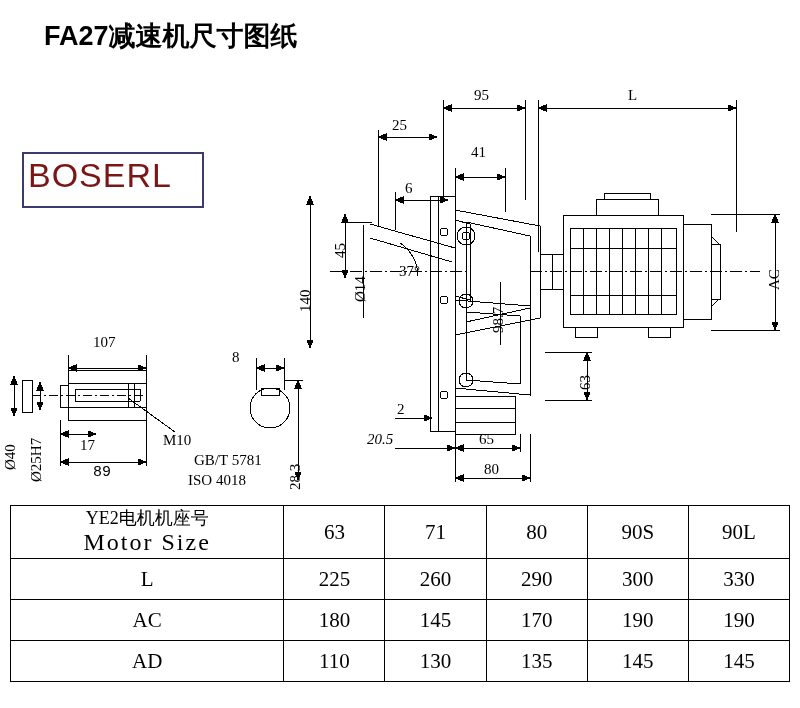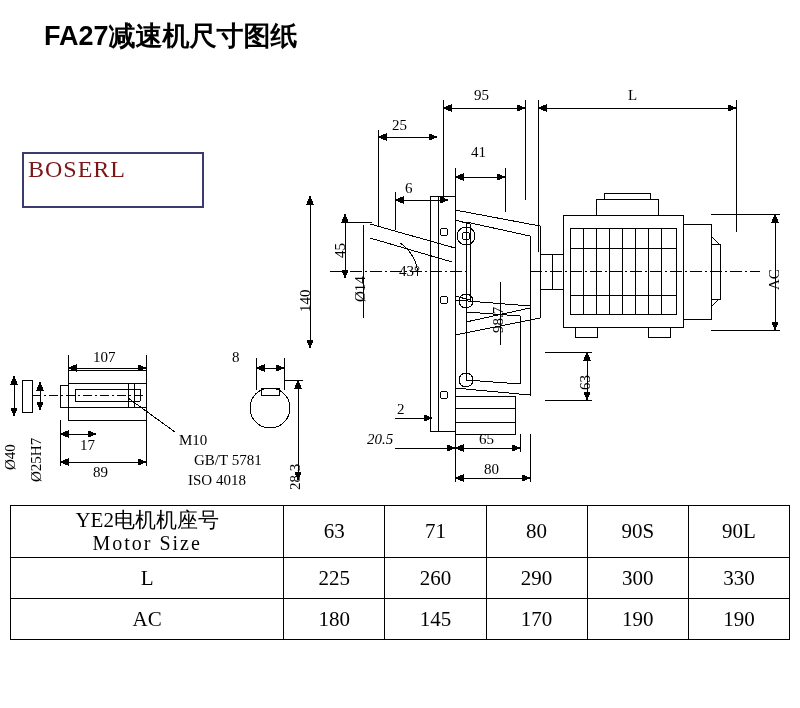--- a/index.html
+++ b/index.html
@@ -24,22 +24,22 @@
 
   
   .logo-box{
     position:absolute;left:22px;top:152px;
     width:182px;height:56px;
     border:2px solid #3b3b6d;
     box-sizing:border-box;
   }
   .logo-text{
     position:absolute;left:28px;top:156px;
-    font-size:24px;
-    font-family:Liberation Serif, serif;
+    font-size:34px;
+    font-family:Liberation Sans, sans-serif;
     color:#7a1616;
     letter-spacing:1px;
     font-weight:400;
   }
   .dim{
     position:absolute;
     font-size:15px;
     font-family:"Liberation Serif", serif;
     white-space:nowrap;
   }
@@ -57,22 +57,22 @@
     font-family:"Liberation Serif", serif;
   }
   .tbl td{
     border:1px solid #000;
     text-align:center;
     font-size:21px;
     padding:2px 0;
     height:36px;
   }
   .tbl td.head{width:275px;line-height:1.15;}
-  .tbl td.head .cn{font-size:21px;}
-  .tbl td.head .en{font-size:20px;letter-spacing:2px;}
+  .tbl td.head .cn{font-size:18px;}
+  .tbl td.head .en{font-size:24px;letter-spacing:2px;}
   .tbl td.rowlab{width:275px;font-size:21px;}
   .tbl td.val{width:101px;}
 </style>
 </head>
 <body>
 
 <div class="page">
 
   <div class="title">FA27减速机尺寸图纸</div>
 
@@ -271,40 +271,40 @@
   </svg>
 
   <div class="dim" style="left:474px;top:87px;">95</div>
   <div class="dim" style="left:628px;top:87px;">L</div>
   <div class="dim" style="left:392px;top:117px;text-align:center;">25</div>
   <div class="dim" style="left:471px;top:144px;">41</div>
   <div class="dim" style="left:405px;top:180px;">6</div>
 
   <div class="dim v" style="left:332px;top:258px;">45</div>
   <div class="dim v" style="left:297px;top:312px;">140</div>
-  <div class="dim" style="left:399px;top:263px;">43°</div>
+  <div class="dim" style="left:399px;top:263px;">37°</div>
   <div class="dim v" style="left:352px;top:302px;">Ø14</div>
   <div class="dim v" style="left:490px;top:333px;">98.7</div>
   <div class="dim v" style="left:766px;top:290px;">AC</div>
   <div class="dim v" style="left:577px;top:390px;">63</div>
 
   <div class="dim" style="left:397px;top:401px;">2</div>
   <div class="dim" style="left:367px;top:431px;font-style:italic;">20.5</div>
   <div class="dim" style="left:479px;top:431px;">65</div>
   <div class="dim" style="left:484px;top:461px;">80</div>
 
-  <div class="dim" style="left:93px;top:349px;">107</div>
+  <div class="dim" style="left:93px;top:334px;">107</div>
   <div class="dim" style="left:232px;top:349px;">8</div>
   <div class="dim" style="left:80px;top:437px;">17</div>
-  <div class="dim" style="left:93px;top:464px;">89</div>
+  <div class="dim" style="left:93px;top:464px;font-family:Liberation Mono, monospace;">89</div>
   <div class="dim v" style="left:2px;top:470px;">Ø40</div>
   <div class="dim v" style="left:28px;top:482px;">Ø25H7</div>
   <div class="dim v" style="left:287px;top:490px;">28.3</div>
 
-  <div class="dim" style="left:179px;top:432px;">M10</div>
+  <div class="dim" style="left:163px;top:432px;">M10</div>
   <div class="dim" style="left:158px;top:452px;margin-left:36px;">GB/T 5781</div>
   <div class="dim" style="left:168px;top:472px;margin-left:20px;">ISO 4018</div>
 
   <table class="tbl">
     <tbody>
       <tr>
         <td class="head">
           <div class="cn">YE2电机机座号</div>
           <div class="en">Motor Size</div>
         </td>
@@ -323,16 +323,24 @@
         <td class="val">330</td>
       </tr>
       <tr>
         <td class="rowlab">AC</td>
         <td class="val">180</td>
         <td class="val">145</td>
         <td class="val">170</td>
         <td class="val">190</td>
         <td class="val">190</td>
       </tr>
+      <tr>
+        <td class="rowlab">AD</td>
+        <td class="val">110</td>
+        <td class="val">130</td>
+        <td class="val">135</td>
+        <td class="val">145</td>
+        <td class="val">145</td>
+      </tr>
     </tbody>
   </table>
 
 </div>
 
 </body></html>

